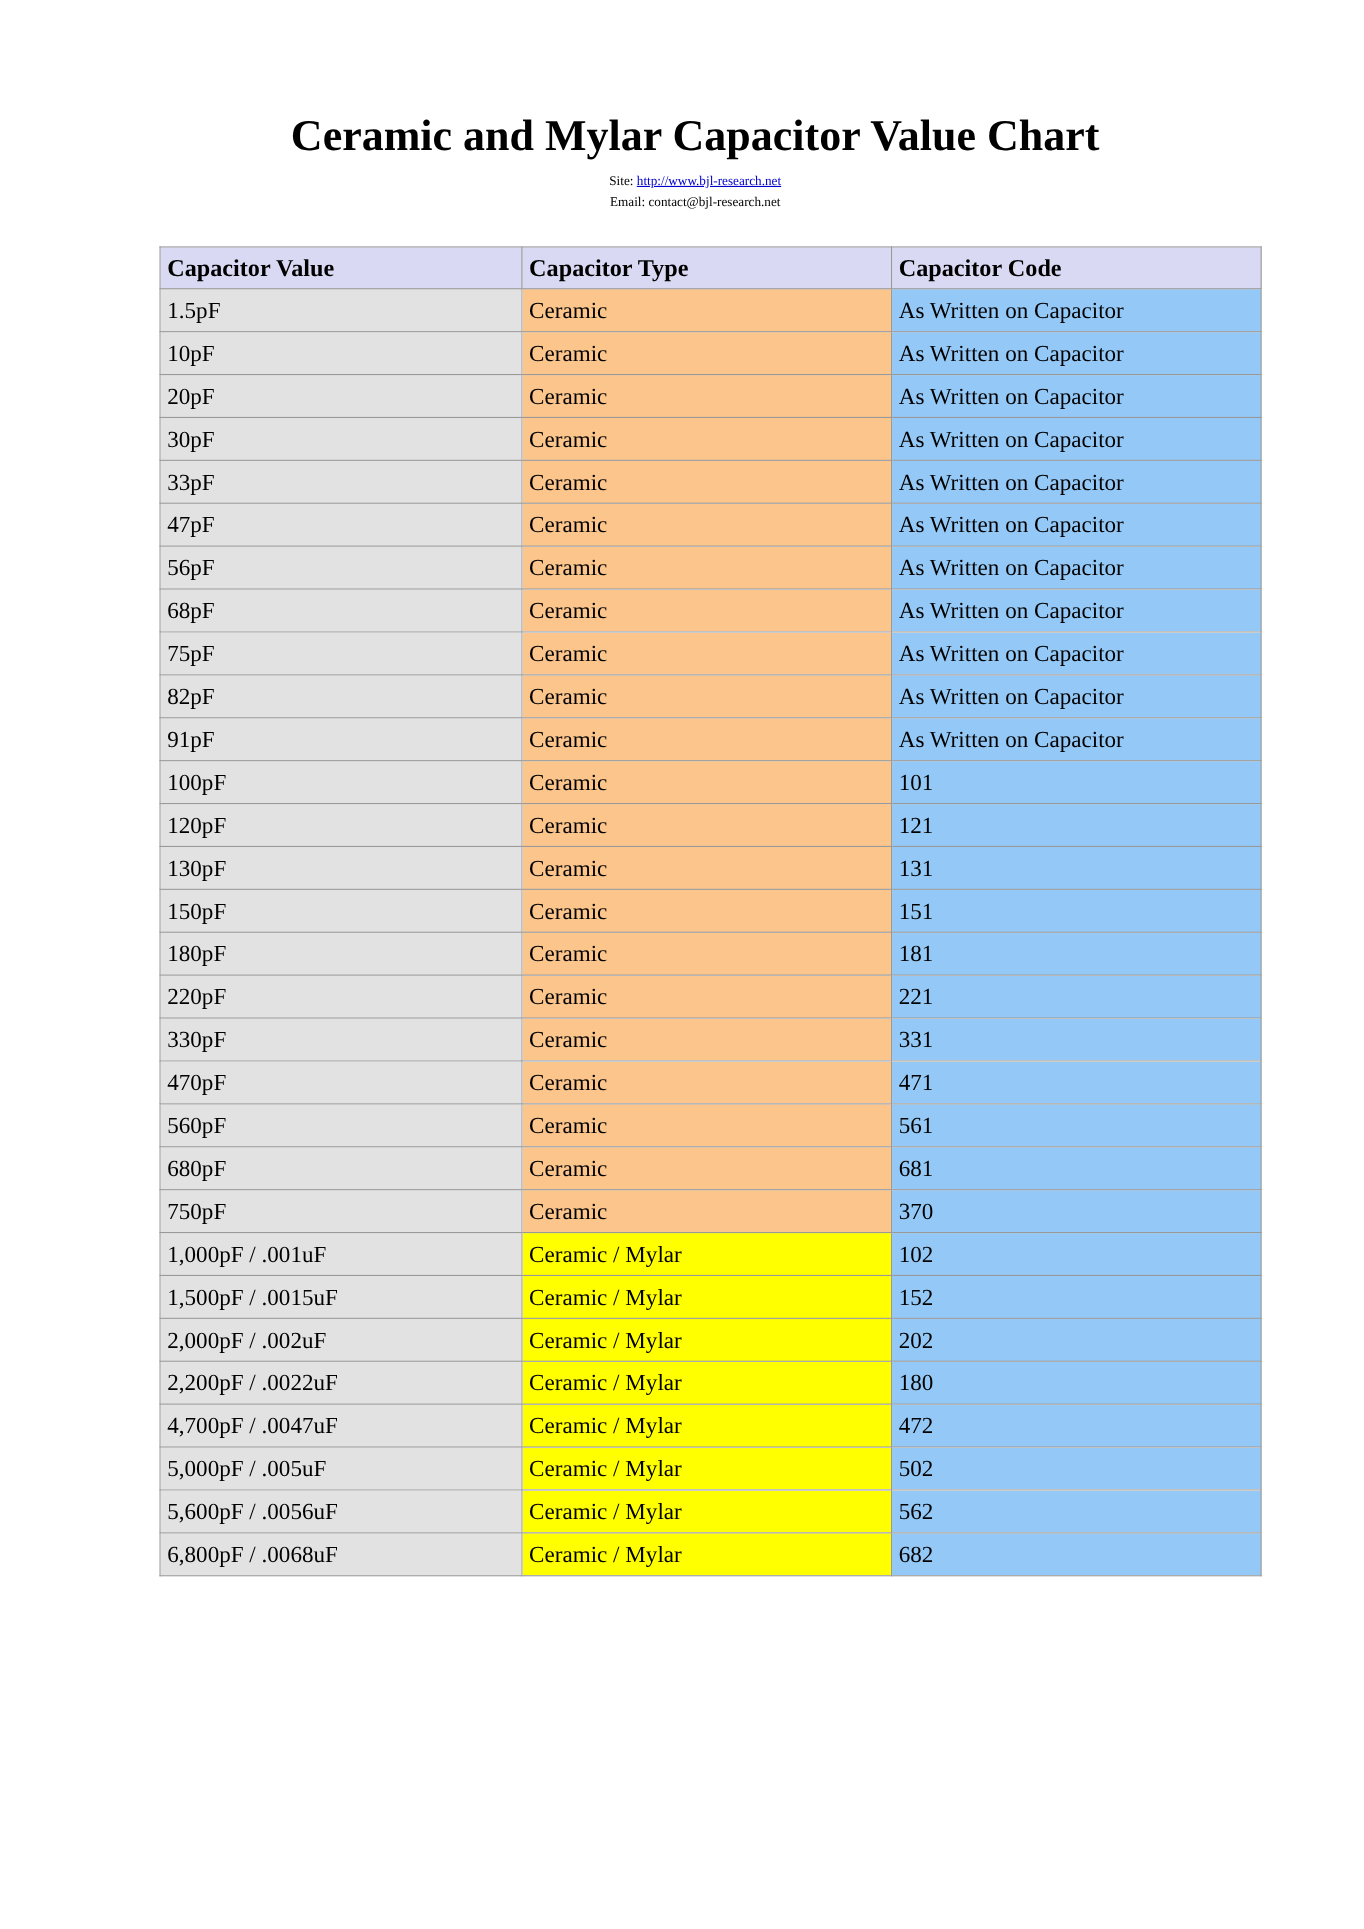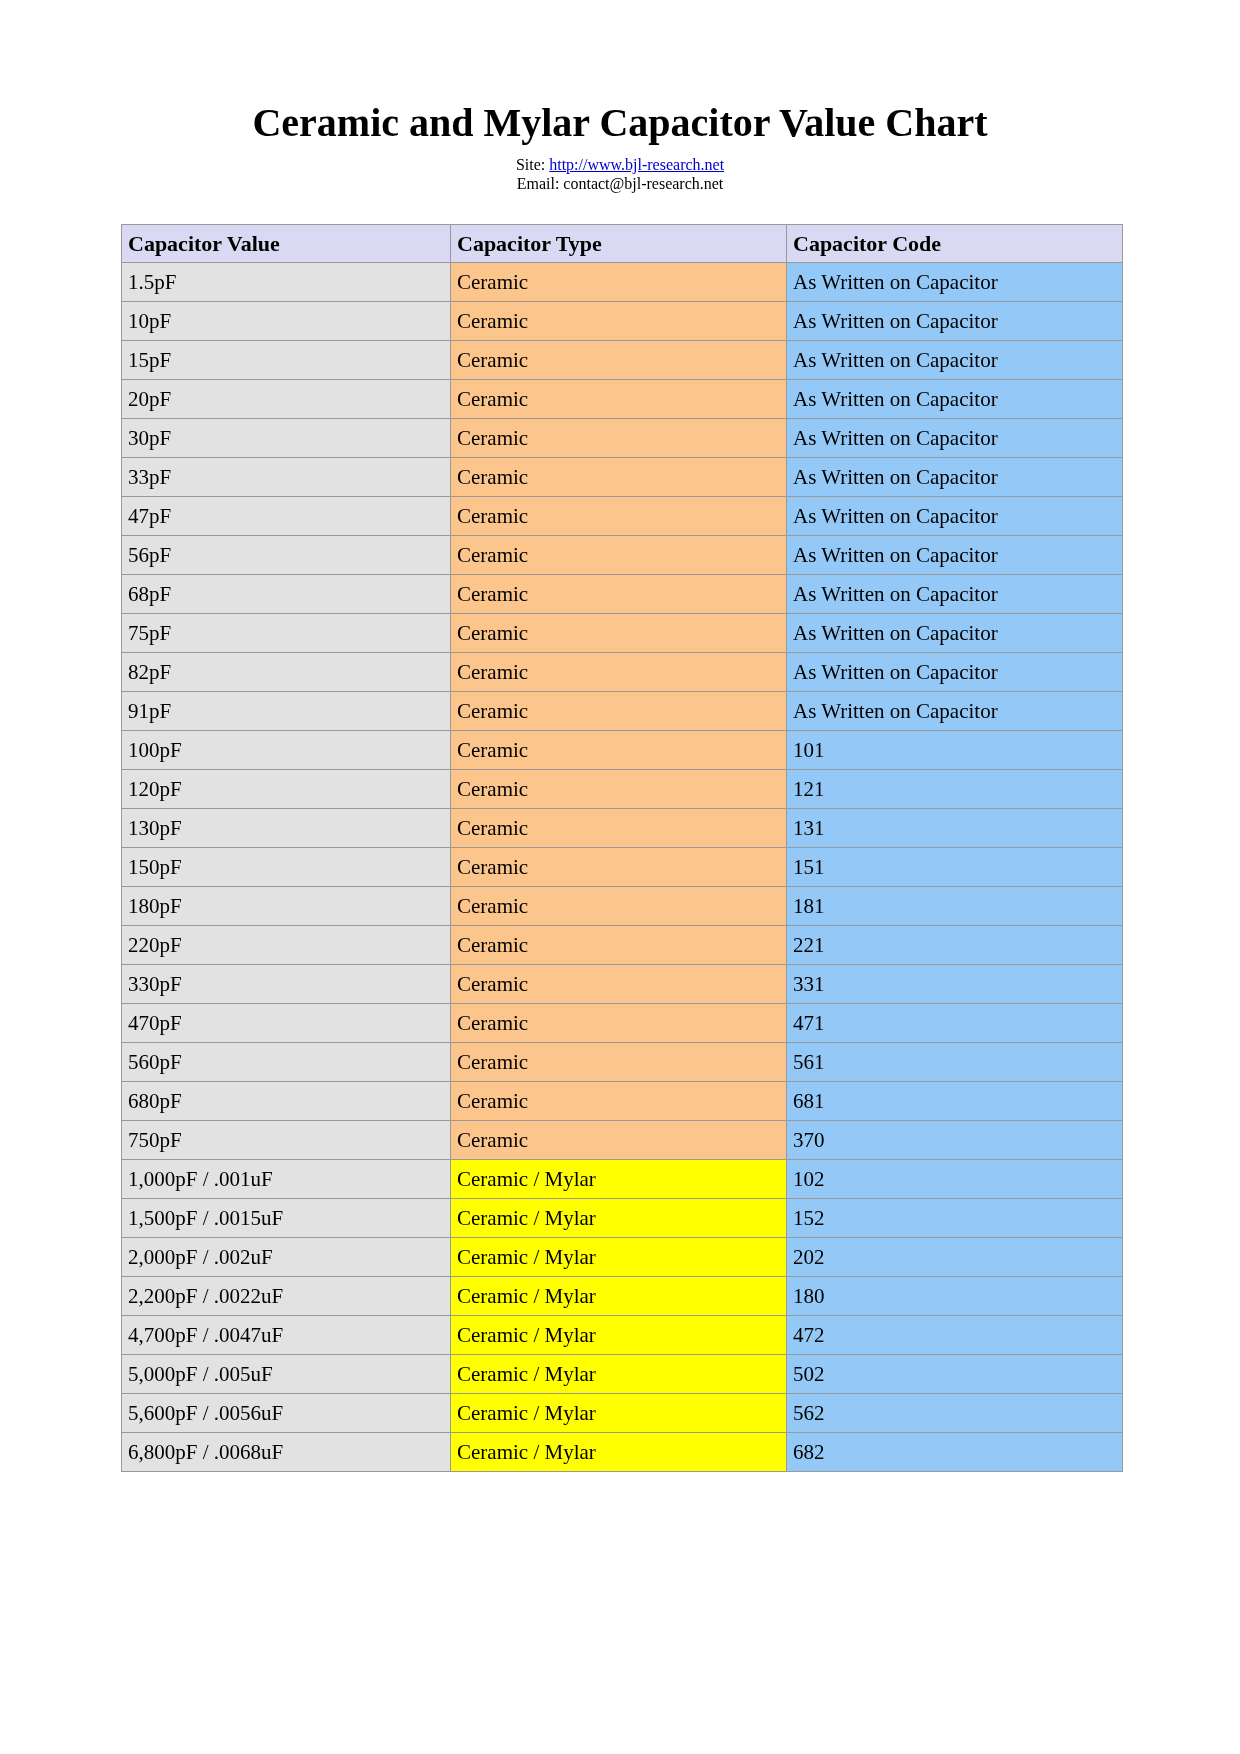--- a/index.html
+++ b/index.html
@@ -20,33 +20,34 @@
     background: var(--page-bg);
     color: var(--text);
     font-family: "Liberation Serif", "DejaVu Serif", serif;
   }
   .page {
     position: relative;
     width: 1240px;
     height: 1754px;
     background: var(--page-bg);
     overflow: hidden;
+    padding-left: 24px;
   }
   .doc-title {
     margin: 0;
     padding-top: 100px;
     text-align: center;
     font-size: 40px;
     font-weight: bold;
     line-height: 1.15;
     letter-spacing: 0px;
   }
   .subline {
     text-align: center;
-    font-size: 16px;
+    font-size: 12px;
     line-height: 19px;
   }
   .subline.first { margin-top: 9px; }
   .site-link {
     color: var(--link);
     text-decoration: underline;
     cursor: pointer;
   }
   table.cap-table {
     border-collapse: collapse;
@@ -114,25 +115,20 @@
           <td class="col-value">1.5pF</td>
           <td class="col-type ceramic">Ceramic</td>
           <td class="col-code">As Written on Capacitor</td>
         </tr>
         <tr>
           <td class="col-value">10pF</td>
           <td class="col-type ceramic">Ceramic</td>
           <td class="col-code">As Written on Capacitor</td>
         </tr>
         <tr>
-          <td class="col-value">15pF</td>
-          <td class="col-type ceramic">Ceramic</td>
-          <td class="col-code">As Written on Capacitor</td>
-        </tr>
-        <tr>
           <td class="col-value">20pF</td>
           <td class="col-type ceramic">Ceramic</td>
           <td class="col-code">As Written on Capacitor</td>
         </tr>
         <tr>
           <td class="col-value">30pF</td>
           <td class="col-type ceramic">Ceramic</td>
           <td class="col-code">As Written on Capacitor</td>
         </tr>
         <tr>

